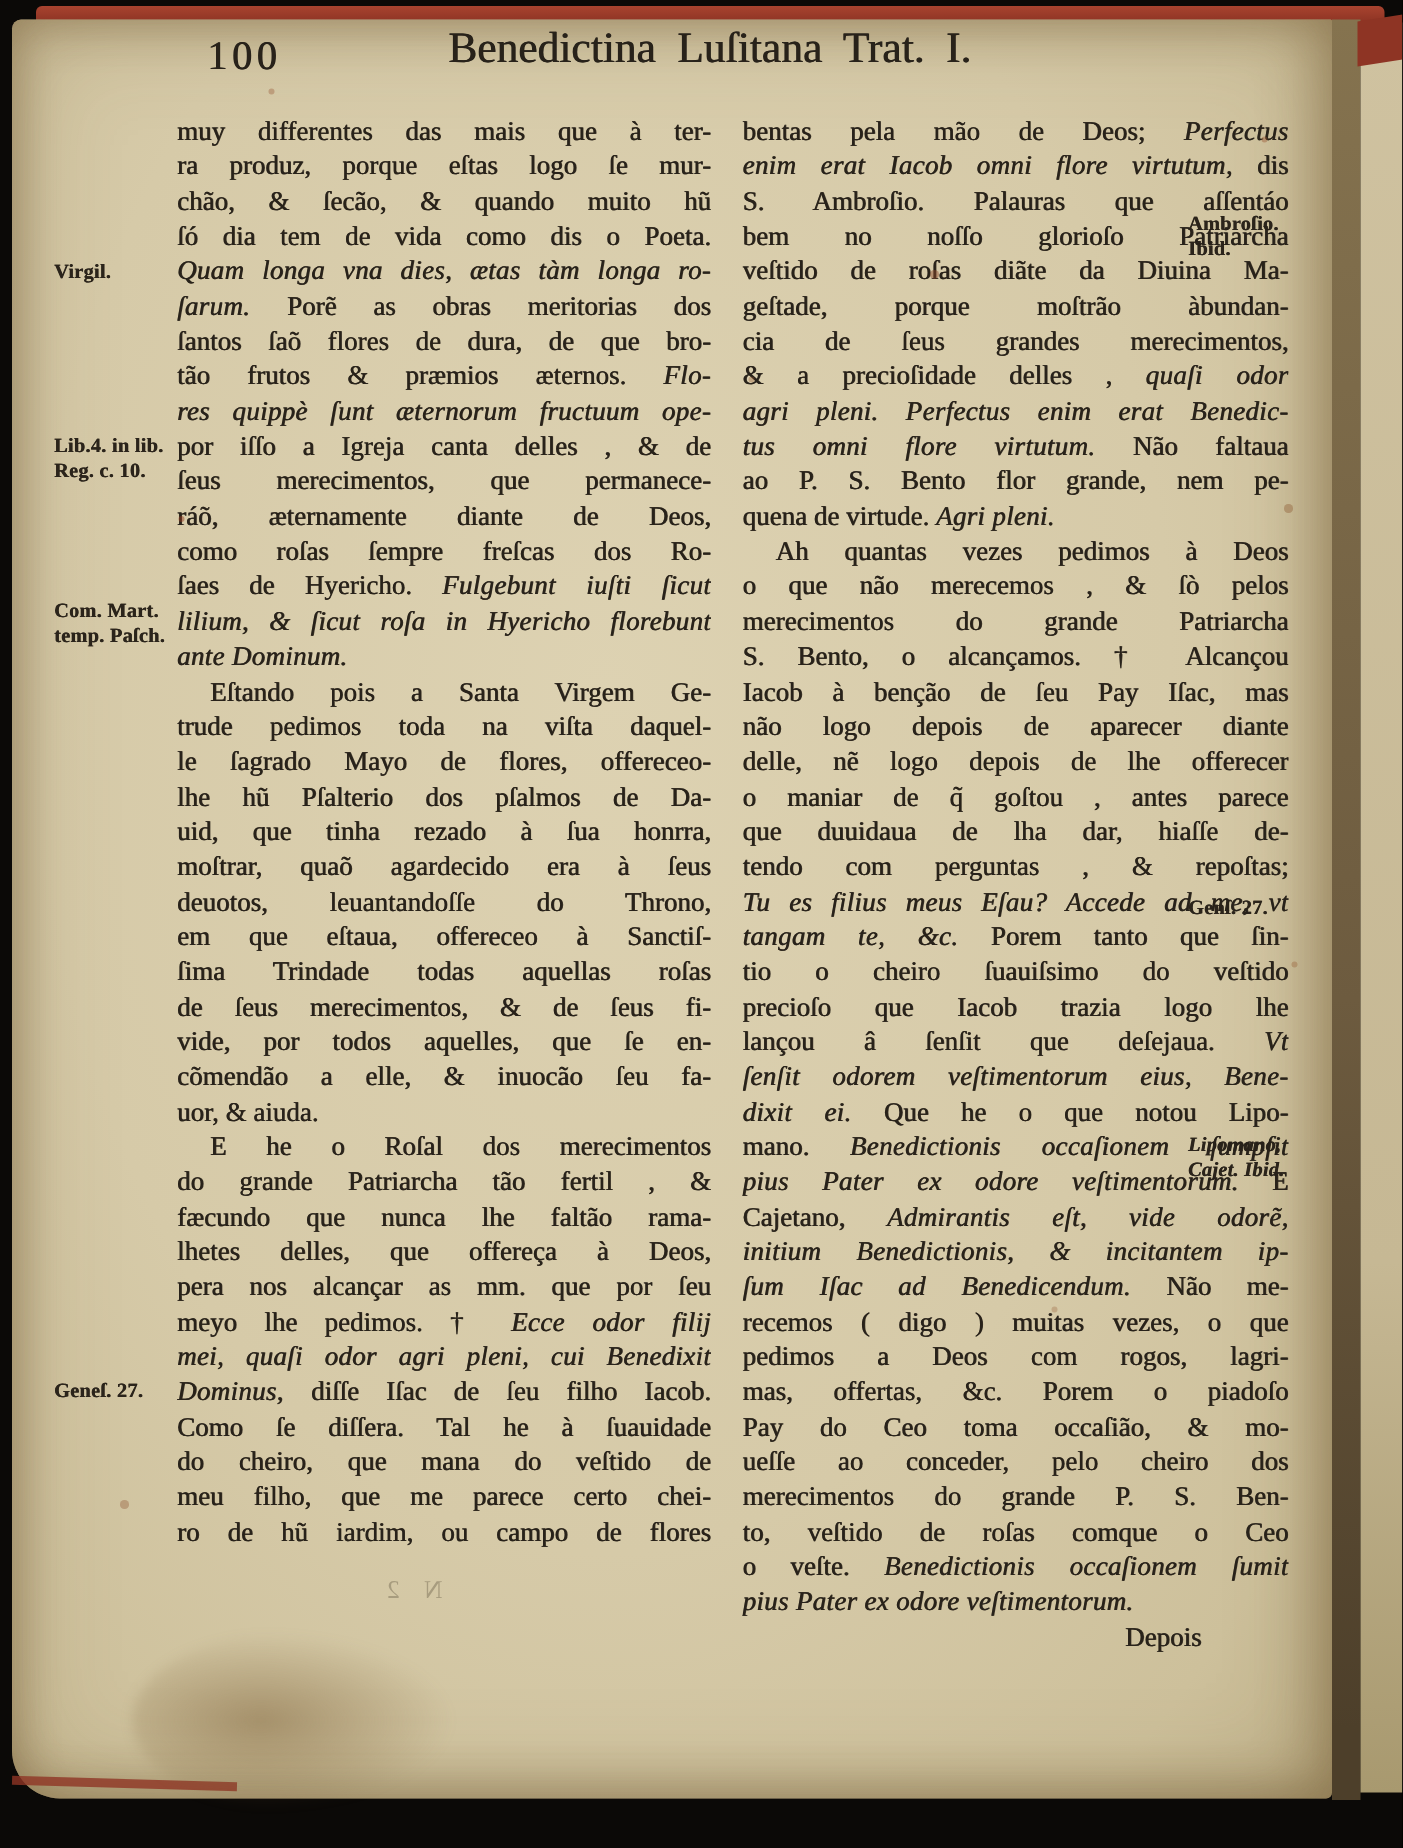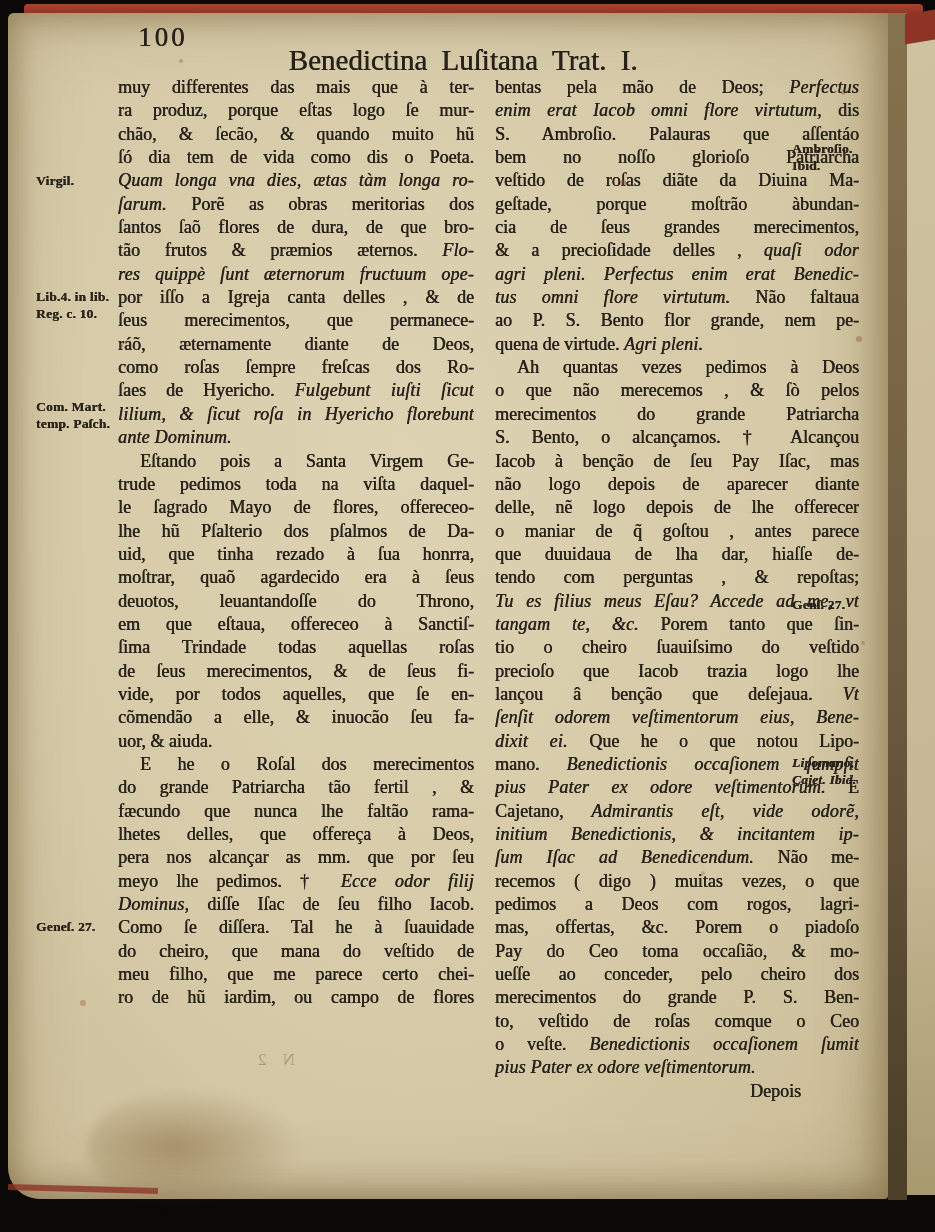--- a/index.html
+++ b/index.html
@@ -44,24 +44,23 @@
   .next-page-red {
     position:absolute; left:905px; top:12px; width:30px; height:30px;
     background:var(--edge-red,#8e3424); transform:skewY(-9deg);
   }
   
   .page-number {
     position:absolute; left:138px; top:22px; font-size:27px; letter-spacing:3px;
     color:var(--ink,#28221a); text-shadow:.5px 0 0 currentColor;
   }
   .running-title {
-    position:absolute; left:228px; top:16px; width:470px; text-align:center;
+    position:absolute; left:238px; top:16px; width:470px; text-align:center;
     font-size:29px; word-spacing:7px; color:var(--ink,#28221a);
     text-shadow:.5px 0 0 currentColor;
-    margin-top:28px;
   }
   
   .col {
     position:absolute; top:76px; color:var(--ink,#28221a); font-size:18px;
     text-shadow:.45px 0 0 rgba(38,31,22,.85), 0 .3px .4px rgba(38,31,22,.45);
   }
   .col-left  { left:118px; width:356px; }
   .col-right { left:482px; width:364px;margin-left:13px; }
   .tl {
     height:23.35px; line-height:23.35px; overflow:hidden;
@@ -162,20 +161,21 @@
       <div class="tl"><span>de ſeus merecimentos, &amp; de ſeus fi-</span></div>
       <div class="tl"><span>vide, por todos aquelles, que ſe en-</span></div>
       <div class="tl"><span>cõmendão a elle, &amp; inuocão ſeu fa-</span></div>
       <div class="tl end"><span>uor, &amp; aiuda.</span></div>
       <div class="tl ind"><span>E he o Roſal dos merecimentos</span></div>
       <div class="tl"><span>do grande Patriarcha tão fertil , &amp;</span></div>
       <div class="tl"><span>fæcundo que nunca lhe faltão rama-</span></div>
       <div class="tl"><span>lhetes delles, que offereça à Deos,</span></div>
       <div class="tl"><span>pera nos alcançar as mm. que por ſeu</span></div>
       <div class="tl"><span>meyo lhe pedimos. † </span><span class="it">Ecce odor filij</span></div>
+      <div class="tl"><span class="it">mei, quaſi odor agri pleni, cui Benedixit</span></div>
       <div class="tl"><span class="it">Dominus, </span><span>diſſe Iſac de ſeu filho Iacob.</span></div>
       <div class="tl"><span>Como ſe diſſera. Tal he à ſuauidade</span></div>
       <div class="tl"><span>do cheiro, que mana do veſtido de</span></div>
       <div class="tl"><span>meu filho, que me parece certo chei-</span></div>
       <div class="tl"><span>ro de hũ iardim, ou campo de flores</span></div>
     </div>
   <div class="col col-right">
       <div class="tl"><span>bentas pela mão de Deos; </span><span class="it">Perfectus</span></div>
       <div class="tl"><span class="it">enim erat Iacob omni flore virtutum, </span><span>dis</span></div>
       <div class="tl"><span>S. Ambroſio. Palauras que aſſentáo</span></div>
@@ -195,21 +195,21 @@
       <div class="tl"><span>Iacob à benção de ſeu Pay Iſac, mas</span></div>
       <div class="tl"><span>não logo depois de aparecer diante</span></div>
       <div class="tl"><span>delle, nẽ logo depois de lhe offerecer</span></div>
       <div class="tl"><span>o maniar de q̃ goſtou , antes parece</span></div>
       <div class="tl"><span>que duuidaua de lha dar, hiaſſe de-</span></div>
       <div class="tl"><span>tendo com perguntas , &amp; repoſtas;</span></div>
       <div class="tl"><span class="it">Tu es filius meus Eſau? Accede ad me, vt</span></div>
       <div class="tl"><span class="it">tangam te, &amp;c. </span><span>Porem tanto que ſin-</span></div>
       <div class="tl"><span>tio o cheiro ſuauiſsimo do veſtido</span></div>
       <div class="tl"><span>precioſo que Iacob trazia logo lhe</span></div>
-      <div class="tl"><span>lançou â benção que deſejaua. </span><span class="it">Vt</span></div>
+      <div class="tl"><span>lançou â ſenſit que deſejaua. </span><span class="it">Vt</span></div>
       <div class="tl"><span class="it">ſenſit odorem veſtimentorum eius, Bene-</span></div>
       <div class="tl"><span class="it">dixit ei. </span><span>Que he o que notou Lipo-</span></div>
       <div class="tl"><span>mano. </span><span class="it">Benedictionis occaſionem ſumpſit</span></div>
       <div class="tl"><span class="it">pius Pater ex odore veſtimentorum. </span><span>E</span></div>
       <div class="tl"><span>Cajetano, </span><span class="it">Admirantis eſt, vide odorẽ,</span></div>
       <div class="tl"><span class="it">initium Benedictionis, &amp; incitantem ip-</span></div>
       <div class="tl"><span class="it">ſum Iſac ad Benedicendum. </span><span>Não me-</span></div>
       <div class="tl"><span>recemos ( digo ) muitas vezes, o que</span></div>
       <div class="tl"><span>pedimos a Deos com rogos, lagri-</span></div>
       <div class="tl"><span>mas, offertas, &amp;c. Porem o piadoſo</span></div>

